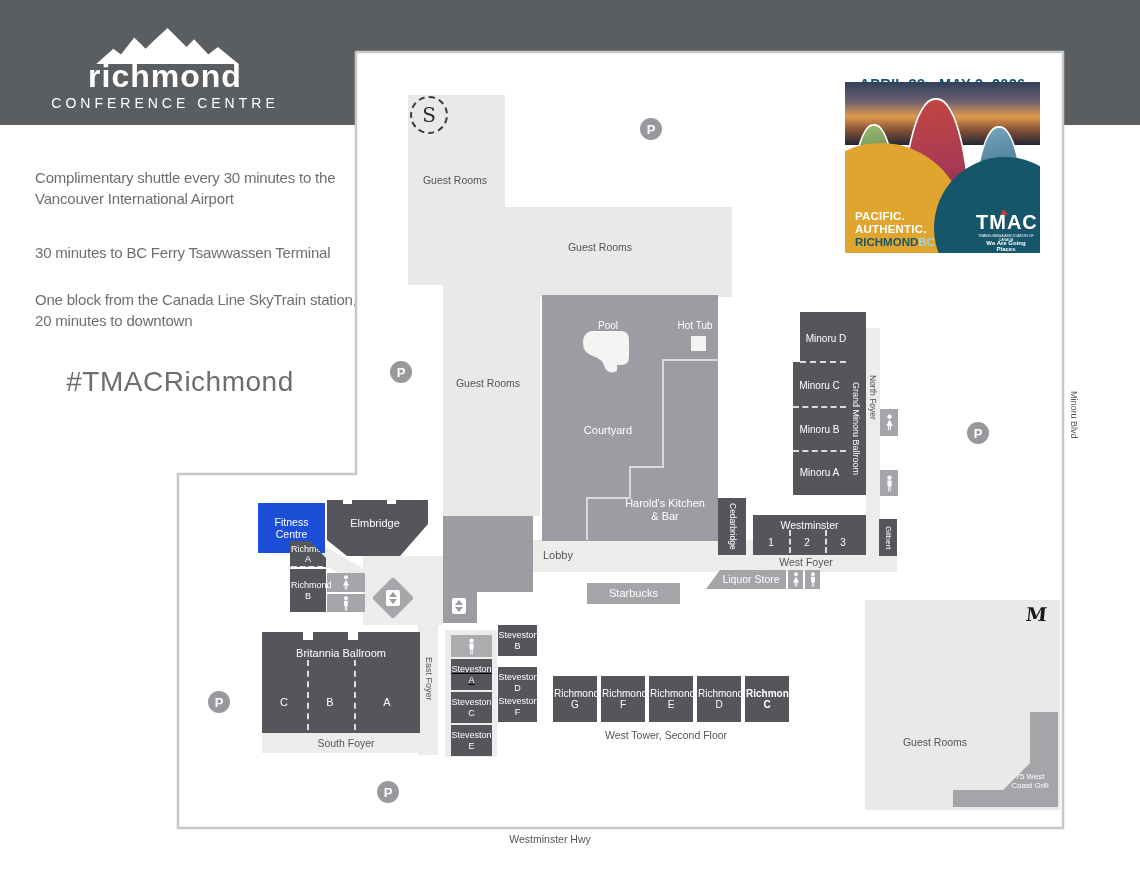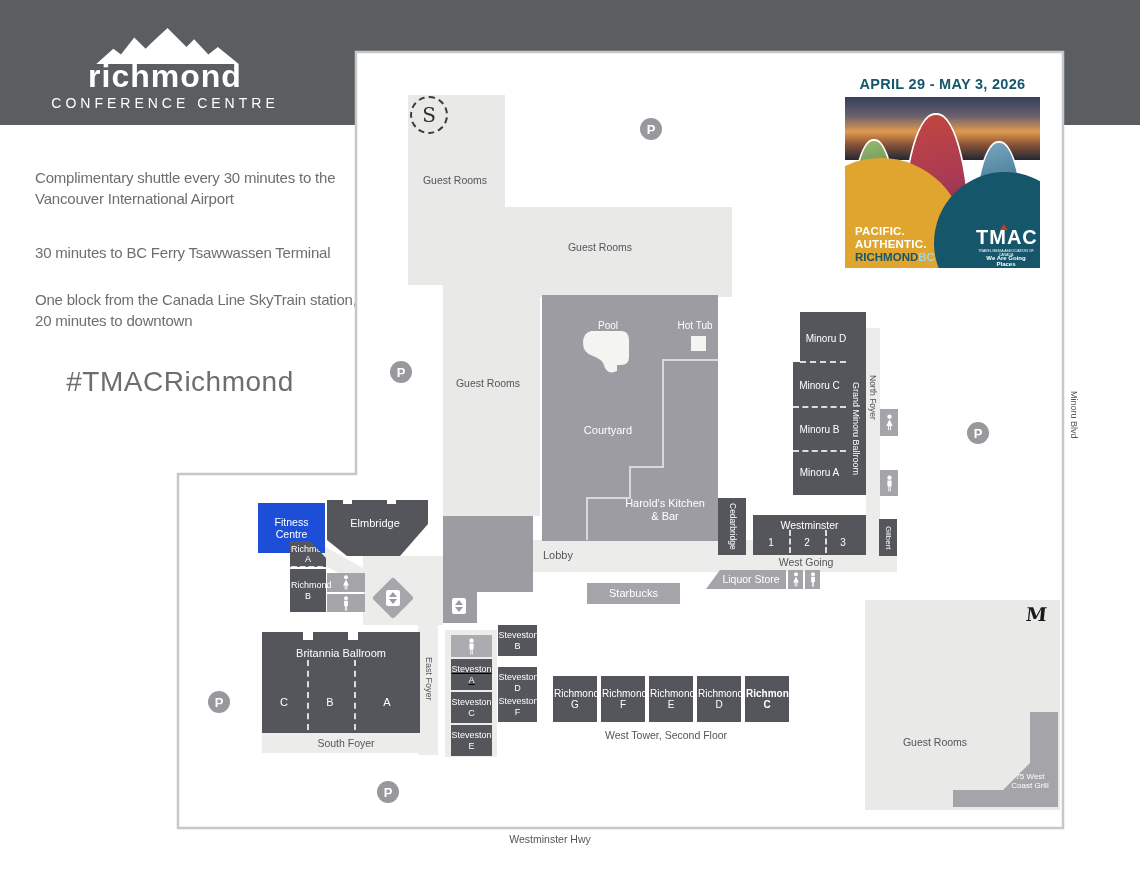--- a/index.html
+++ b/index.html
@@ -48,21 +48,21 @@
   .elev-box { width:14px; height:16px; background:#fff; border-radius:2px;
               display:flex; flex-direction:column; align-items:center; justify-content:center; gap:2px; }
   .tri-up { width:0; height:0; border-left:4px solid transparent; border-right:4px solid transparent; border-bottom:5px solid #9a9aa0; }
   .tri-dn { width:0; height:0; border-left:4px solid transparent; border-right:4px solid transparent; border-top:5px solid #9a9aa0; }
   .diamond { width:30px; height:30px; background:#a6a6ab; transform:rotate(45deg); border-radius:3px; }
   .diamond-inner { position:absolute; left:8px; top:7px; transform:rotate(-45deg); }
 
   
   .banner-dates { left:845px; top:76px; width:195px; text-align:center; color:#15566b;
                   font-size:14.5px; font-weight:800; letter-spacing:0.3px; }
-  .collage { left:845px; top:97px; width:195px; height:171px; background:#fff; overflow:hidden; }
+  .collage { left:845px; top:82px; width:195px; height:171px; background:#fff; overflow:hidden; }
   .photo-band { position:absolute; left:0; top:0; width:195px; height:63px;
      background:linear-gradient(180deg,#31405a 0%,#6b5f70 30%,#e09a4e 55%,#8a5438 75%,#222733 100%); }
   .leaf { position:absolute; border:2px solid #fff; border-radius:50% 50% 42% 42% / 96% 96% 8% 8%; }
   .leaf-l { left:5px;  top:42px; width:48px; height:102px; background:linear-gradient(165deg,#9dbb6a,#4a7a58 55%,#2e5744); }
   .leaf-c { left:55px; top:16px; width:72px; height:155px; background:linear-gradient(170deg,#c3473f,#a93a54 45%,#6e2b49 80%,#3c2038); }
   .leaf-r { left:126px;top:44px; width:56px; height:127px; background:linear-gradient(165deg,#7aa9c0,#2f6584 55%,#1d4259); }
   .disc-gold { position:absolute; left:-48px; bottom:-58px; width:168px; height:168px; border-radius:50%; background:#dfa52e; }
   .disc-teal { position:absolute; right:-36px; bottom:-46px; width:142px; height:142px; border-radius:50%; background:#15566b; }
   .pac-line { position:absolute; left:10px; color:#fff; font-size:11.5px; font-weight:800; letter-spacing:0.2px; }
   .rich-line { position:absolute; left:10px; font-size:11.5px; font-weight:800; }
@@ -270,21 +270,21 @@
   <div class="abs dark cent" style="left:745px; top:676px; width:44px; height:46px;font-weight:bold;">
     <span class="wlab" style="width:42px; font-size:10px;">Richmond C</span>
     </div>
   <div class="abs lab" style="left:600px; top:729px; width:132px; font-size:10.5px;">West Tower, Second Floor</div>
 
   <div class="abs lab" style="left:420px; top:174px; width:70px;">Guest Rooms</div>
   <div class="abs lab" style="left:564px; top:241px; width:72px;">Guest Rooms</div>
   <div class="abs lab" style="left:452px; top:377px; width:72px;">Guest Rooms</div>
   <div class="abs lab" style="left:899px; top:736px; width:72px;">Guest Rooms</div>
   <div class="abs lab" style="left:536px; top:549px; width:44px; font-size:11px;">Lobby</div>
-  <div class="abs lab" style="left:770px; top:556px; width:72px; font-size:10.5px;">West Going</div>
+  <div class="abs lab" style="left:770px; top:556px; width:72px; font-size:10.5px;">West Foyer</div>
   <div class="abs lab" style="left:308px; top:737px; width:76px; font-size:10.5px;">South Foyer</div>
   <div class="abs lab vert cent" style="left:420px; top:648px; width:16px; height:62px; font-size:9px;">East Foyer</div>
   <div class="abs lab" style="left:470px; top:833px; width:160px; font-size:10.5px;">Westminster Hwy</div>
   <div class="abs lab vert cent" style="left:1066px; top:388px; width:15px; height:54px; font-size:9px;">Minoru Blvd</div>
 
   <div class="abs mid2" style="left:953px; top:712px; width:105px; height:95px; clip-path:polygon(77px 0,105px 0,105px 95px,0 95px,0 78px,50px 78px,77px 51px);"></div>
   <div class="abs wlab" style="left:1006px; top:772px; width:48px; font-size:8px;">75 West Coast Grill</div>
 
   <div class="abs sher" style="left:410px; top:96px;">
     <span>S</span>

